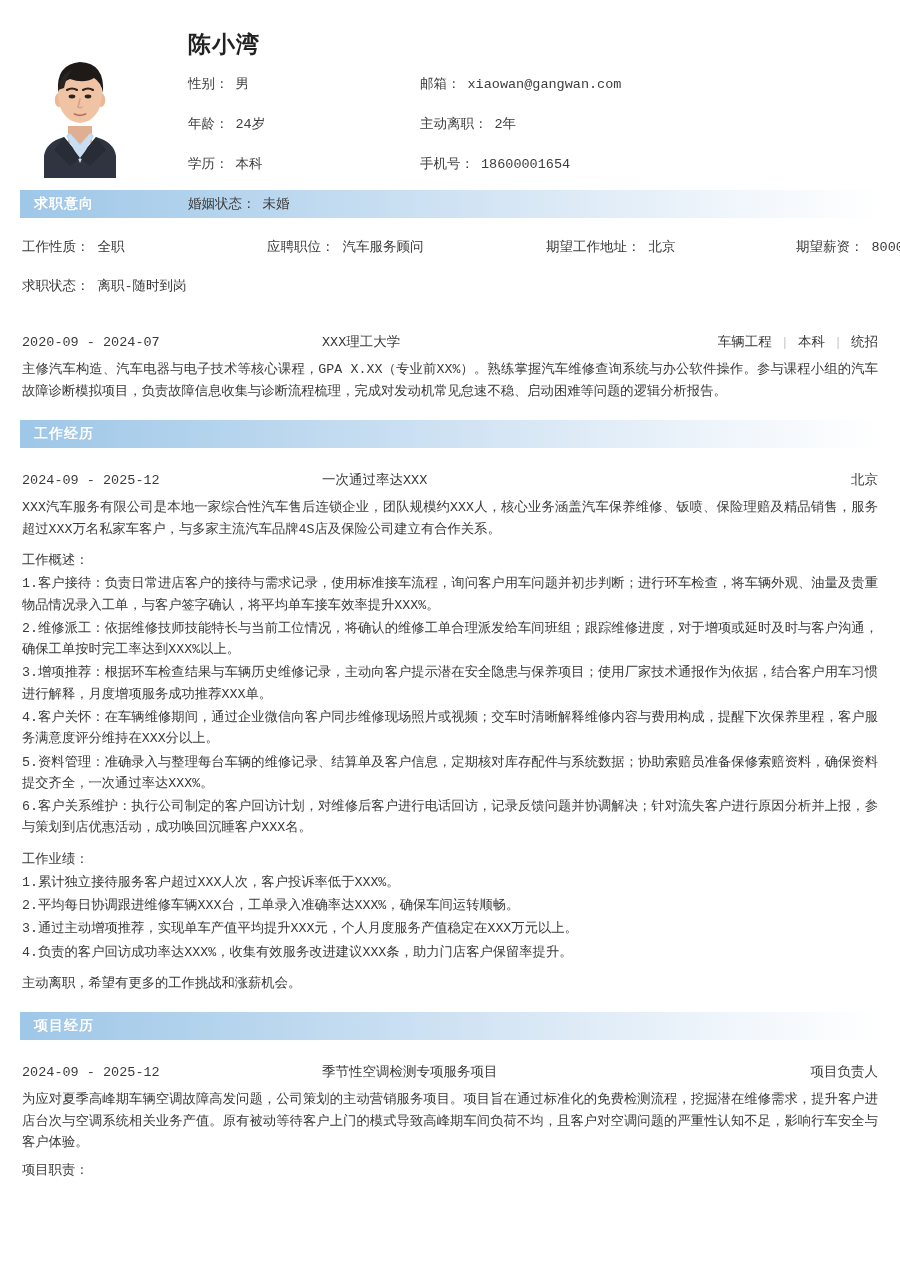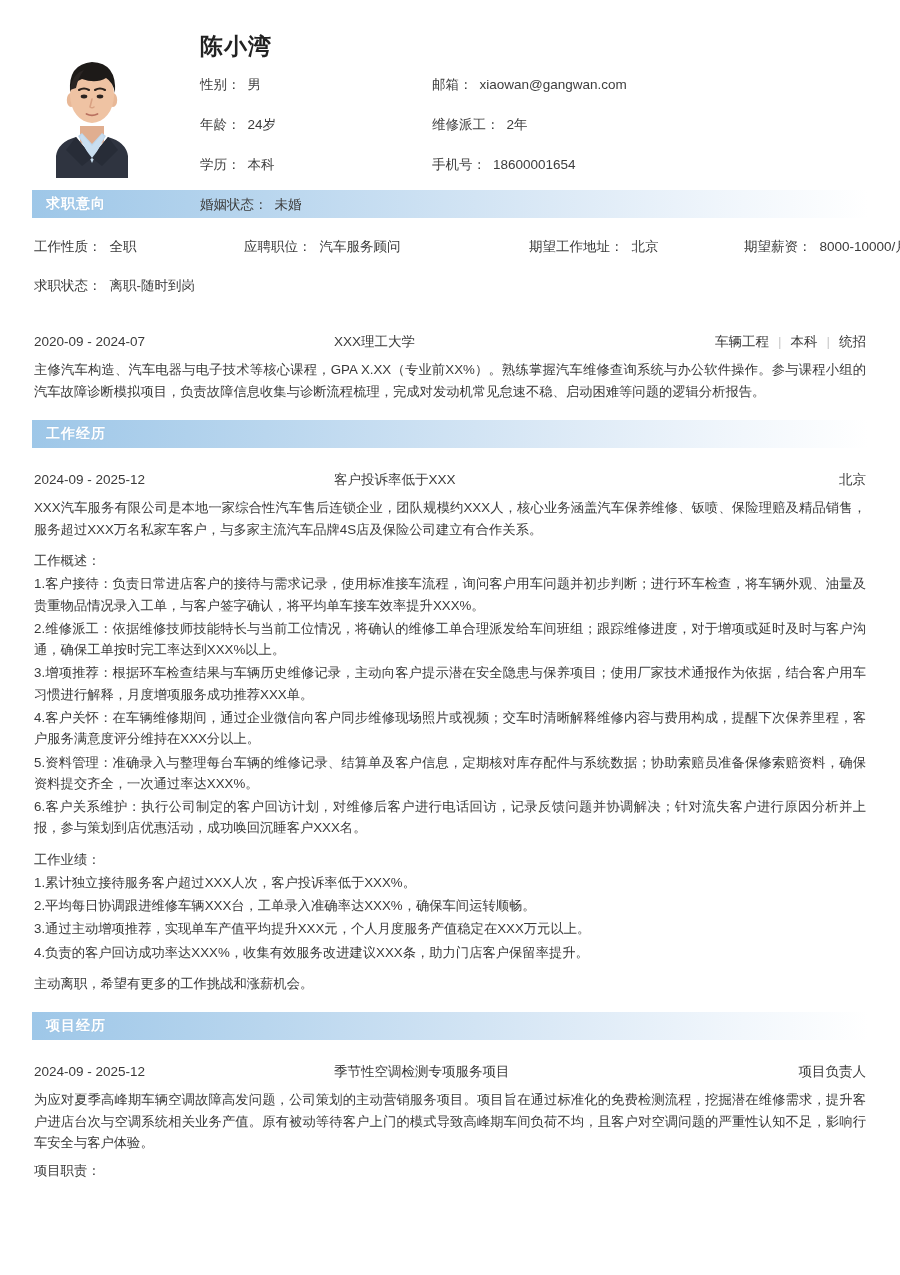--- a/index.html
+++ b/index.html
@@ -11,21 +11,22 @@
     width: 900px; height: 1275px;
     overflow: hidden;
     font-family: "Liberation Sans", "DejaVu Sans", sans-serif;
     color: #333333;
     -webkit-font-smoothing: antialiased;
   }
   .page {
     width: 900px; height: 986px;
     position: relative;
     background: #fff;
-    padding: 0 32px;
+    padding: 0 20px;
+    font-family: Liberation Mono, monospace;
   }
 
   
   .header {
     display: flex;
     align-items: flex-start;
     padding-top: 30px;
     height: 172px;
   }
   .photo-wrap {
@@ -119,27 +120,28 @@
 
   
   .intent {
     padding: 14px 2px 0 2px;
   }
   .intent-row {
     display: flex;
     font-size: 13.5px;
     color: #3a3a3a;
     margin-bottom: 21px;
+    gap: 35px;
   }
   .intent-cell { white-space: nowrap; }
   .intent-cell .lbl { color: #3a3a3a; }
   .intent-cell .val { margin-left: 8px; color: #3a3a3a; }
   .i-w1 { width: 210px; flex: 0 0 210px; }
   .i-w2 { width: 244px; flex: 0 0 244px; }
-  .i-w3 { width: 215px; flex: 0 0 215px; margin-left: 41px; }
+  .i-w3 { width: 215px; flex: 0 0 215px; }
   .i-w4 { flex: 1 1 auto; text-align: right; }
 
   .block-gap { height: 8px; }
   .block-gap-sm { height: 4px; }
 </style>
 </head>
 <body>
 
 <div class="page">
 
@@ -187,21 +189,21 @@
           <span class="lbl">性别：</span><span class="val">男</span>
         </div>
         <div class="info-cell">
           <span class="lbl">邮箱：</span><span class="val">xiaowan@gangwan.com</span>
         </div>
 
         <div class="info-cell">
           <span class="lbl">年龄：</span><span class="val">24岁</span>
         </div>
         <div class="info-cell">
-          <span class="lbl">维修派工：</span><span class="val">2年</span>
+          <span class="lbl">主动离职：</span><span class="val">2年</span>
         </div>
 
         <div class="info-cell">
           <span class="lbl">学历：</span><span class="val">本科</span>
         </div>
 
         <div class="info-cell">
           <span class="lbl">手机号：</span><span class="val">18600001654</span>
         </div>
         <div class="info-cell">
@@ -247,21 +249,21 @@
   </div>
 
   <p class="para">主修汽车构造、汽车电器与电子技术等核心课程，GPA X.XX（专业前XX%）。熟练掌握汽车维修查询系统与办公软件操作。参与课程小组的汽车故障诊断模拟项目，负责故障信息收集与诊断流程梳理，完成对发动机常见怠速不稳、启动困难等问题的逻辑分析报告。</p>
 
   <div class="sec-bar">
     <span class="sec-bar-title">工作经历</span>
   </div>
 
   <div class="row3">
     <div class="c-left">2024-09 - 2025-12</div>
-    <div class="c-mid">客户投诉率低于XXX</div>
+    <div class="c-mid">一次通过率达XXX</div>
     <div class="c-right">北京</div>
   </div>
 
   <p class="para">XXX汽车服务有限公司是本地一家综合性汽车售后连锁企业，团队规模约XXX人，核心业务涵盖汽车保养维修、钣喷、保险理赔及精品销售，服务超过XXX万名私家车客户，与多家主流汽车品牌4S店及保险公司建立有合作关系。</p>
 
 
   <div class="block-gap"></div>
 
   <p class="para tight">工作概述：</p>
   <p class="para tight">1.客户接待：负责日常进店客户的接待与需求记录，使用标准接车流程，询问客户用车问题并初步判断；进行环车检查，将车辆外观、油量及贵重物品情况录入工单，与客户签字确认，将平均单车接车效率提升XXX%。</p>

